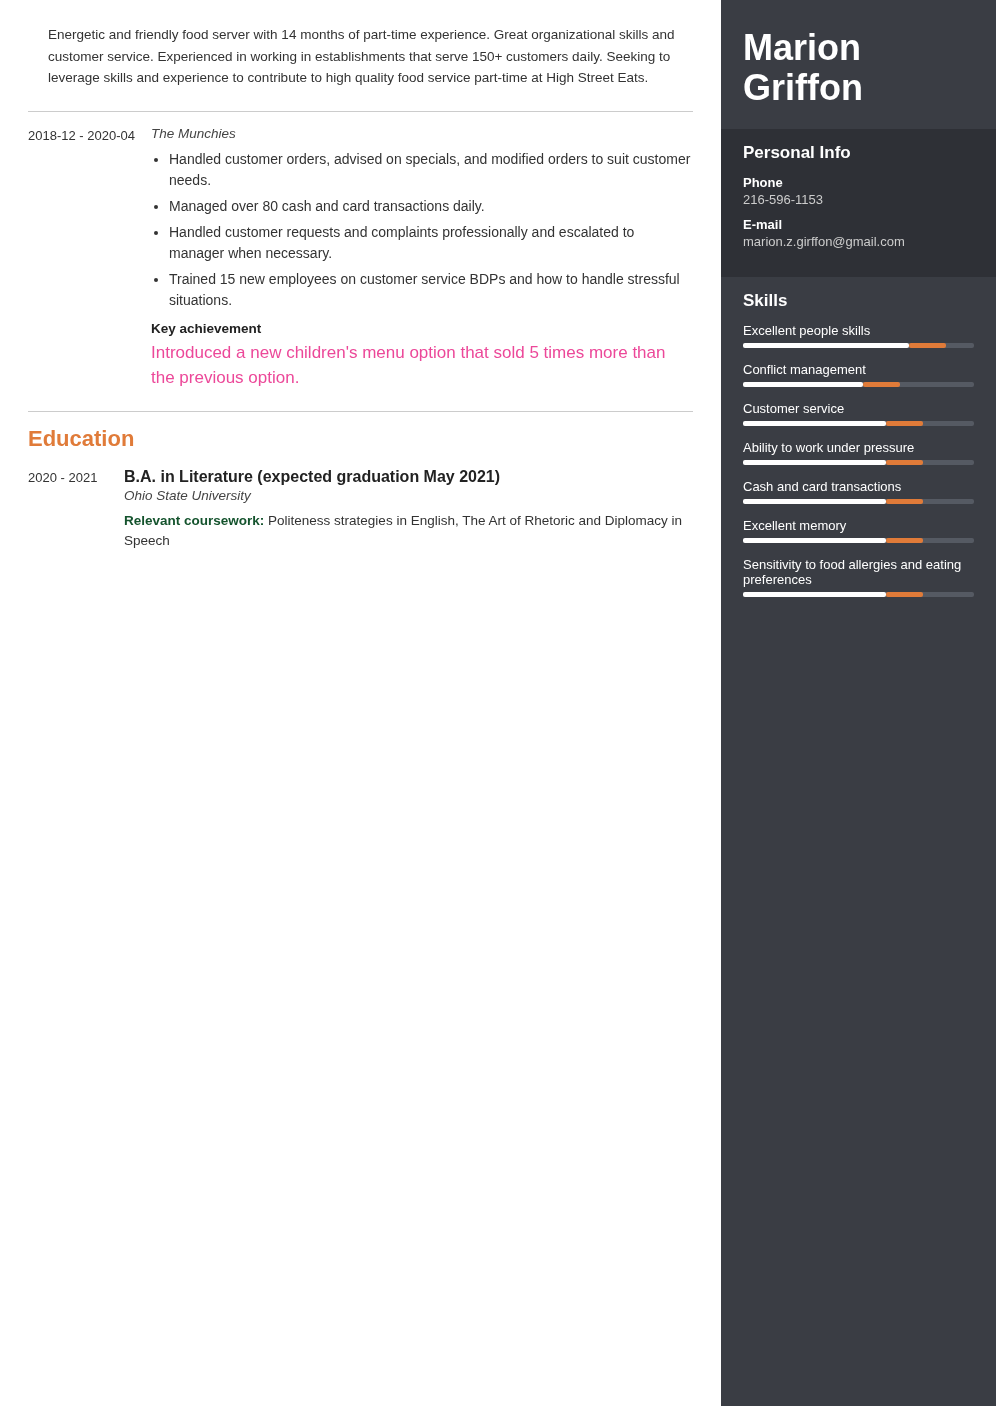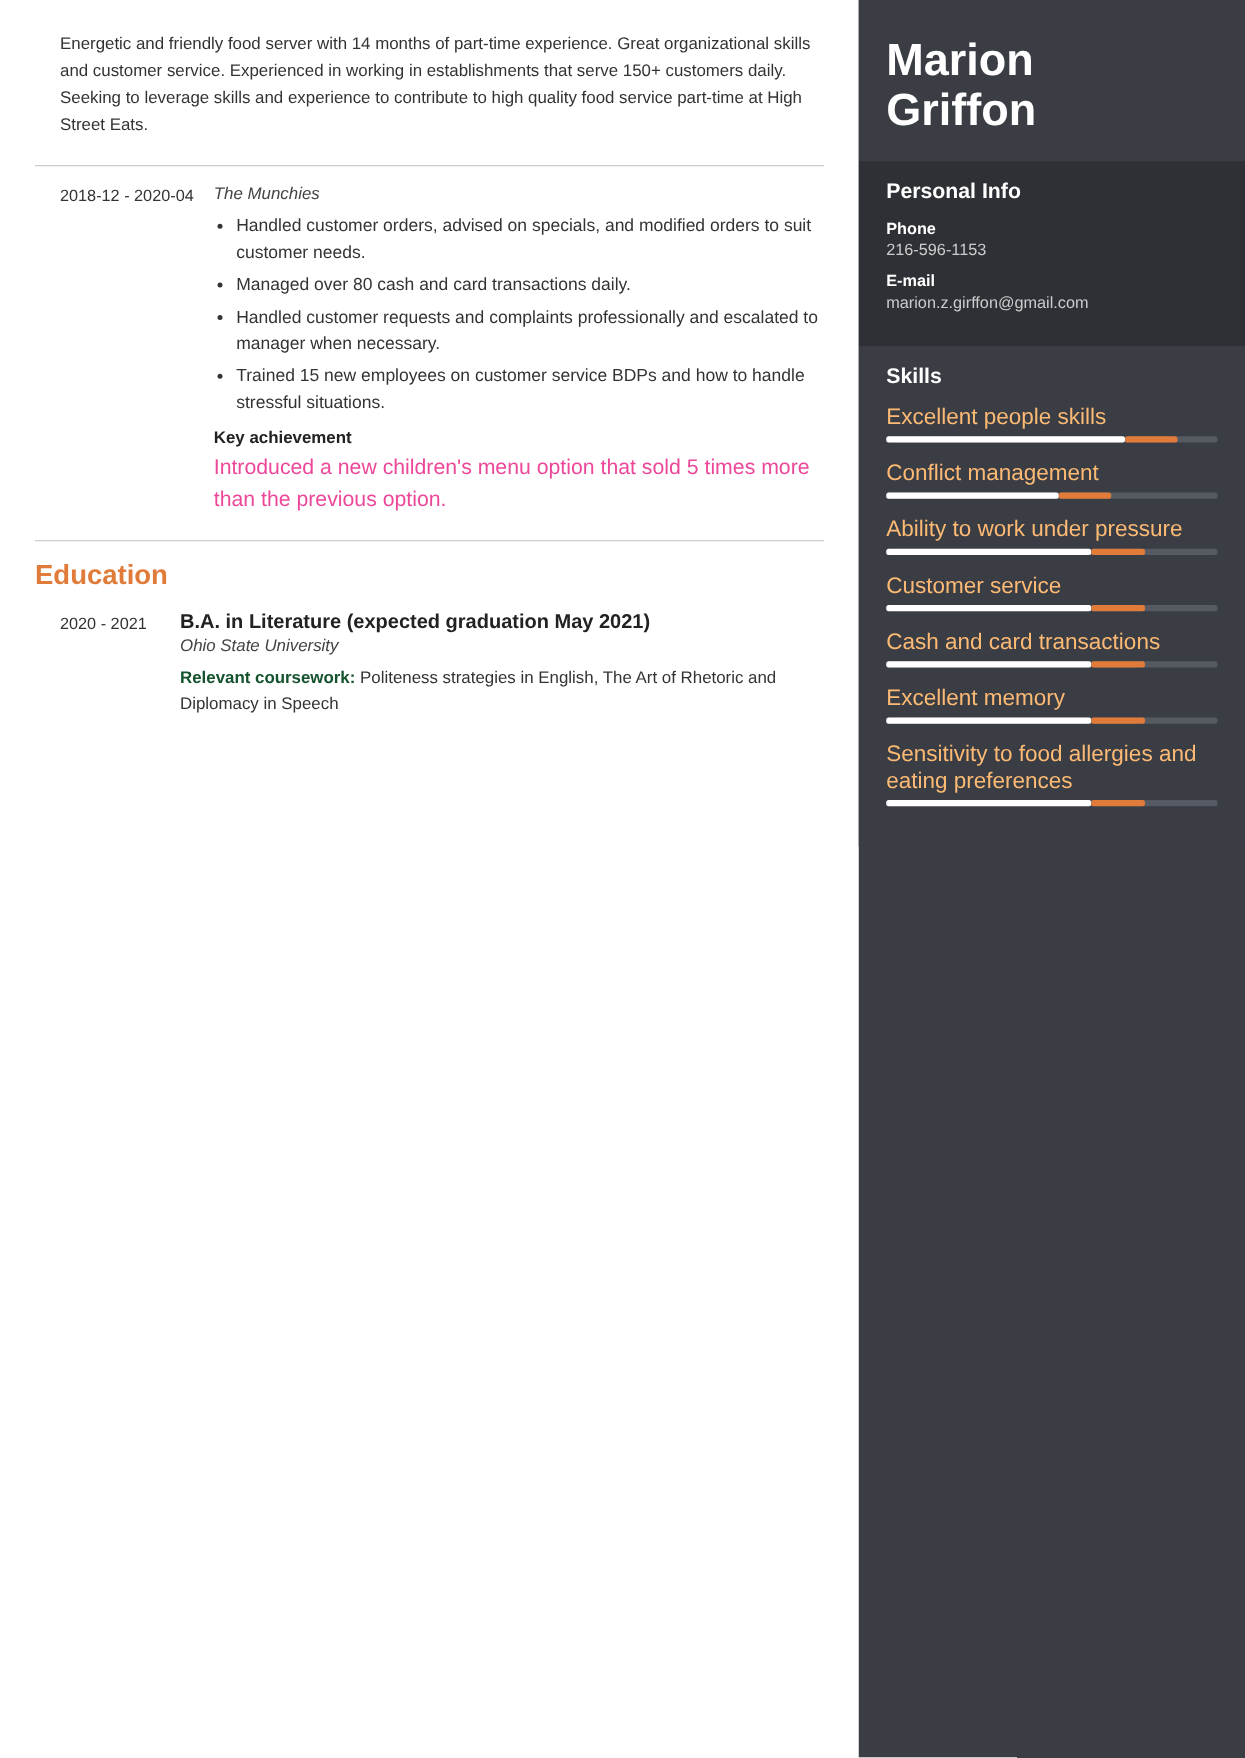--- a/index.html
+++ b/index.html
@@ -39,21 +39,20 @@
     .section-title {
       font-size: 22px;
       font-weight: bold;
       color: #e07b39;
       margin-bottom: 16px;
     }
     .experience-entry, .education-entry {
       display: flex;
       gap: 16px;
       margin-bottom: 20px;
-      margin-left: 20px;
     }
     .entry-date {
       min-width: 80px;
       font-size: 13px;
       color: #333;
       padding-top: 2px;
     }
     .entry-content {
       flex: 1;
     }
@@ -96,21 +95,21 @@
       color: #333;
       line-height: 1.5;
     }
     .relevant-coursework strong {
       font-weight: bold;
       color: #14532d;
     }
 
     
     .right-panel {
-      width: 309px;
+      width: 275px;
       background: #3a3d44;
       color: #fff;
       padding: 0;
     }
     .name-block {
       background: #3a3d44;
       padding: 28px 22px 22px 22px;
     }
     .name-first {
       font-size: 36px;
@@ -146,22 +145,22 @@
       margin-bottom: 10px;
     }
     .skills-block {
       background: #3a3d44;
       padding: 14px 22px 18px 22px;
     }
     .skill-item {
       margin-bottom: 14px;
     }
     .skill-name {
-      color: #fdba74;
-      font-size: 18px;
+      color: #ffffff;
+      font-size: 13px;
       margin-bottom: 5px;
     }
     .skill-bar-bg {
       width: 100%;
       height: 5px;
       background: #555a63;
       border-radius: 2px;
       position: relative;
     }
     .skill-bar-fill {
@@ -251,28 +250,28 @@
             </div>
           </div>
           <div class="skill-item">
             <div class="skill-name">Conflict management</div>
             <div class="skill-bar-bg">
               <div class="skill-bar-fill" style="width: 52%;"></div>
               <div class="skill-bar-accent" style="left: 52%; width: 16%;"></div>
             </div>
           </div>
           <div class="skill-item">
+            <div class="skill-name">Customer service</div>
+            <div class="skill-bar-bg">
+              <div class="skill-bar-fill" style="width: 62%;"></div>
+              <div class="skill-bar-accent" style="left: 62%; width: 16%;"></div>
+            </div>
+          </div>
+          <div class="skill-item">
             <div class="skill-name">Ability to work under pressure</div>
-            <div class="skill-bar-bg">
-              <div class="skill-bar-fill" style="width: 62%;"></div>
-              <div class="skill-bar-accent" style="left: 62%; width: 16%;"></div>
-            </div>
-          </div>
-          <div class="skill-item">
-            <div class="skill-name">Customer service</div>
             <div class="skill-bar-bg">
               <div class="skill-bar-fill" style="width: 62%;"></div>
               <div class="skill-bar-accent" style="left: 62%; width: 16%;"></div>
             </div>
           </div>
           <div class="skill-item">
             <div class="skill-name">Cash and card transactions</div>
             <div class="skill-bar-bg">
               <div class="skill-bar-fill" style="width: 62%;"></div>
               <div class="skill-bar-accent" style="left: 62%; width: 16%;"></div>

